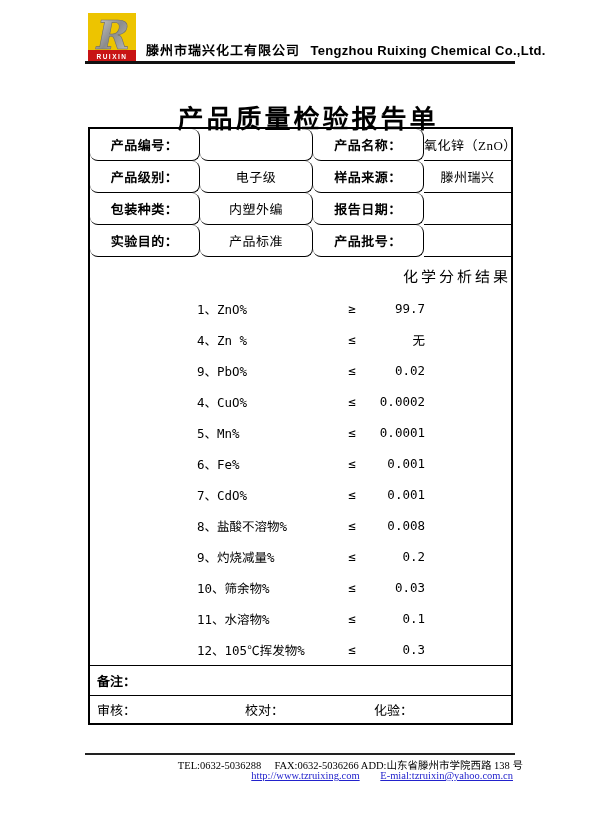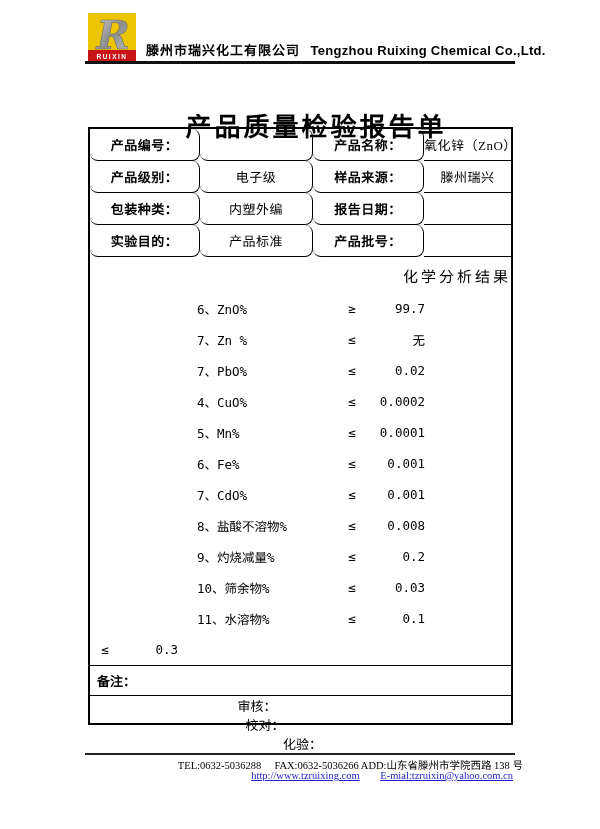--- a/index.html
+++ b/index.html
@@ -10,21 +10,21 @@
 
   
   .header { position:absolute; left:88px; top:13px; display:flex; align-items:flex-end; white-space:nowrap; }
   .logo { width:48px; height:48px; margin-right:10px; flex:0 0 auto; }
   .company-line { padding-bottom:2px; }
   .company-cn { font-weight:bold; font-size:13px; letter-spacing:1px; }
   .company-en { font-weight:bold; font-size:13px; letter-spacing:0.3px; margin-left:6px; }
   .header-rule { position:absolute; left:85px; top:61px; width:430px; height:3px; background:#111; }
 
   
-  .title { position:absolute; left:85px; top:90px; width:430px; margin:16px;
+  .title { position:absolute; left:85px; top:90px; width:430px; margin:8px;
            text-align:center; font-size:26px; font-weight:bold; letter-spacing:3px; }
 
   
   .report-table { position:absolute; left:88px; top:127px; width:425px;
                   border:2px solid #000; box-sizing:border-box; }
   .info-grid { display:grid; grid-template-columns:110px 113px 111px 1fr; }
   .cell { box-sizing:border-box; height:32px; display:flex; align-items:center; justify-content:center;
           border-bottom:1.5px solid #000; font-size:13px; overflow:hidden; }
   .cell.vline { border-right:1.5px solid #000;border-radius:8px; }
   .cell.label { font-weight:bold; letter-spacing:0.5px; }
@@ -35,21 +35,21 @@
                       margin-bottom:4px; font-family:"Liberation Serif", serif; }
   .analysis-row { height:31px; display:flex; align-items:center;
                   font-family:"DejaVu Sans Mono", monospace; font-size:12.5px; }
   .a-name { margin-left:107px; width:140px; flex:0 0 auto; }
   .a-op   { width:30px; text-align:center; flex:0 0 auto; }
   .a-val  { width:58px; text-align:right; flex:0 0 auto; }
 
   .remarks-row { height:30px; border-bottom:1.5px solid #000; display:flex; align-items:center;
                  padding-left:7px; font-size:13px; font-family:"Liberation Serif", serif; box-sizing:border-box;font-weight:bold; }
   .signoff-row { height:27px; display:flex; align-items:center; font-size:13px;
-                 font-family:"Liberation Serif", serif;flex-direction:column; }
+                 font-family:"Liberation Serif", serif; }
   .signoff-cell { box-sizing:border-box; }
   .signoff-cell.s1 { width:140px; padding-left:7px; }
   .signoff-cell.s2 { width:140px; padding-left:15px; }
   .signoff-cell.s3 { flex:1; padding-left:4px; }
 
   
   .footer-rule { position:absolute; left:85px; top:753px; width:430px; height:2px; background:#222; }
   .footer-contact { position:absolute; left:95px; top:757px; width:428px; text-align:right;
                     font-size:10.5px; font-family:"Liberation Serif", serif; }
   .footer-links { position:absolute; left:85px; top:770px; width:428px; text-align:right;
@@ -105,31 +105,31 @@
       <div class="cell label vline">实验目的：</div>
       <div class="cell value vline">产品标准</div>
       <div class="cell label vline">产品批号：</div>
       <div class="cell value"></div>
     </div>
 
     <div class="analysis">
       <div class="analysis-heading">化学分析结果</div>
 
       <div class="analysis-row">
-        <span class="a-name">6、ZnO%</span>
+        <span class="a-name">1、ZnO%</span>
         <span class="a-op">≥</span>
         <span class="a-val">99.7</span>
       </div>
       <div class="analysis-row">
-        <span class="a-name">7、Zn %</span>
+        <span class="a-name">4、Zn %</span>
         <span class="a-op">≤</span>
         <span class="a-val">无</span>
       </div>
       <div class="analysis-row">
-        <span class="a-name">7、PbO%</span>
+        <span class="a-name">9、PbO%</span>
         <span class="a-op">≤</span>
         <span class="a-val">0.02</span>
       </div>
       <div class="analysis-row">
         <span class="a-name">4、CuO%</span>
         <span class="a-op">≤</span>
         <span class="a-val">0.0002</span>
       </div>
       <div class="analysis-row">
         <span class="a-name">5、Mn%</span>
@@ -160,20 +160,21 @@
         <span class="a-name">10、筛余物%</span>
         <span class="a-op">≤</span>
         <span class="a-val">0.03</span>
       </div>
       <div class="analysis-row">
         <span class="a-name">11、水溶物%</span>
         <span class="a-op">≤</span>
         <span class="a-val">0.1</span>
       </div>
       <div class="analysis-row">
+        <span class="a-name">12、105℃挥发物%</span>
         <span class="a-op">≤</span>
         <span class="a-val">0.3</span>
       </div>
     </div>
 
     <div class="remarks-row">
       <span>备注：</span>
     </div>
 
     <div class="signoff-row">

